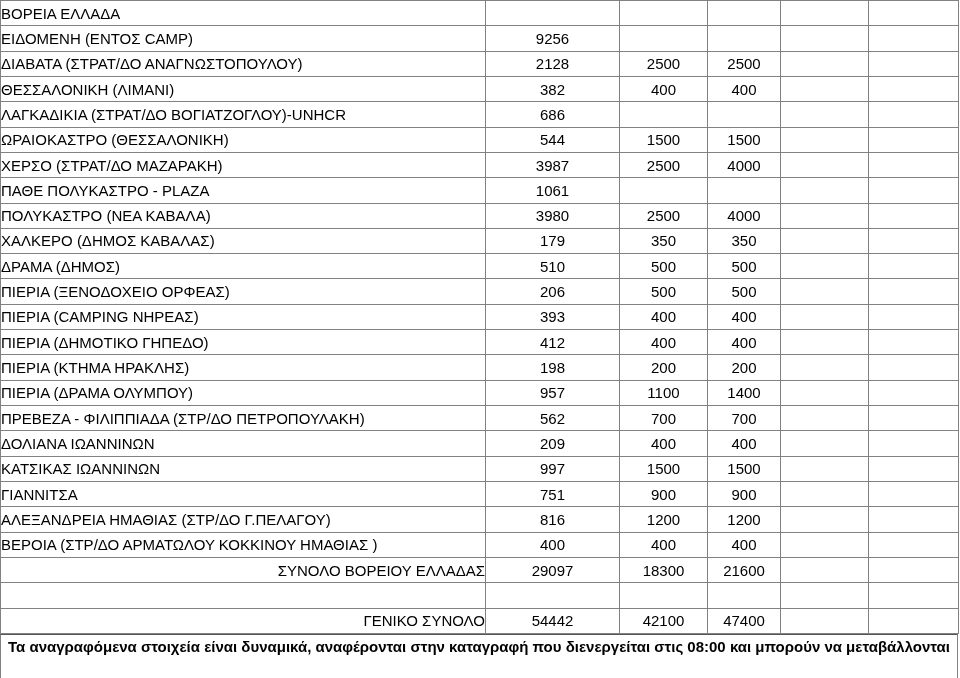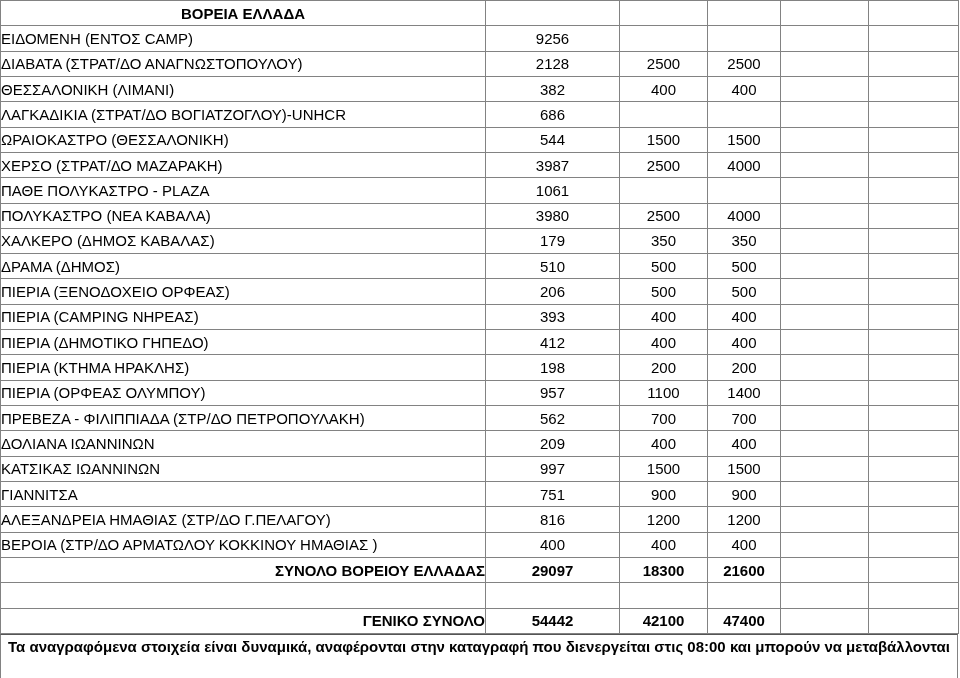--- a/index.html
+++ b/index.html
@@ -22,23 +22,23 @@
     height: 23.45px;
     padding: 0;
     font-size: 15px;
     line-height: 1;
     white-space: nowrap;
     overflow: hidden;
     vertical-align: middle;
   }
   td.name  { text-align: left;  padding: 0 3px; }
   td.num   { text-align: center; }
-  td.hdr   { text-align: center; font-weight: bold; }
+  td.hdr   { text-align: left; font-weight: normal; }
   td.right { text-align: right; padding-right: 3px; }
-  .bold    { font-weight: bold; }
+  .bold    { font-weight: normal; }
   td.sel   { border: 2px solid #000000; }
   .footer {
     width: 956px;
     border: 1px solid #828282;
     border-top: 1px solid #555555;
     height: 41px;
     text-align: center;
     font-weight: bold;
     font-size: 15px;
     padding-top: 2px;
@@ -191,21 +191,21 @@
   <tr>
     <td class="name">ΠΙΕΡΙΑ (ΚΤΗΜΑ ΗΡΑΚΛΗΣ)</td>
     <td class="num">198</td>
     <td class="num">200</td>
     <td class="num">200</td>
     <td class="num"></td>
     <td class="num"></td>
   </tr>
 
   <tr>
-    <td class="name">ΠΙΕΡΙΑ (ΟΡΦΕΑΣ ΟΛΥΜΠΟΥ)</td>
+    <td class="name">ΠΙΕΡΙΑ (ΔΡΑΜΑ ΟΛΥΜΠΟΥ)</td>
     <td class="num">957</td>
     <td class="num">1100</td>
     <td class="num">1400</td>
     <td class="num"></td>
     <td class="num"></td>
   </tr>
 
   <tr>
     <td class="name">ΠΡΕΒΕΖΑ - ΦΙΛΙΠΠΙΑΔΑ (ΣΤΡ/ΔΟ ΠΕΤΡΟΠΟΥΛΑΚΗ)</td>
     <td class="num">562</td>

